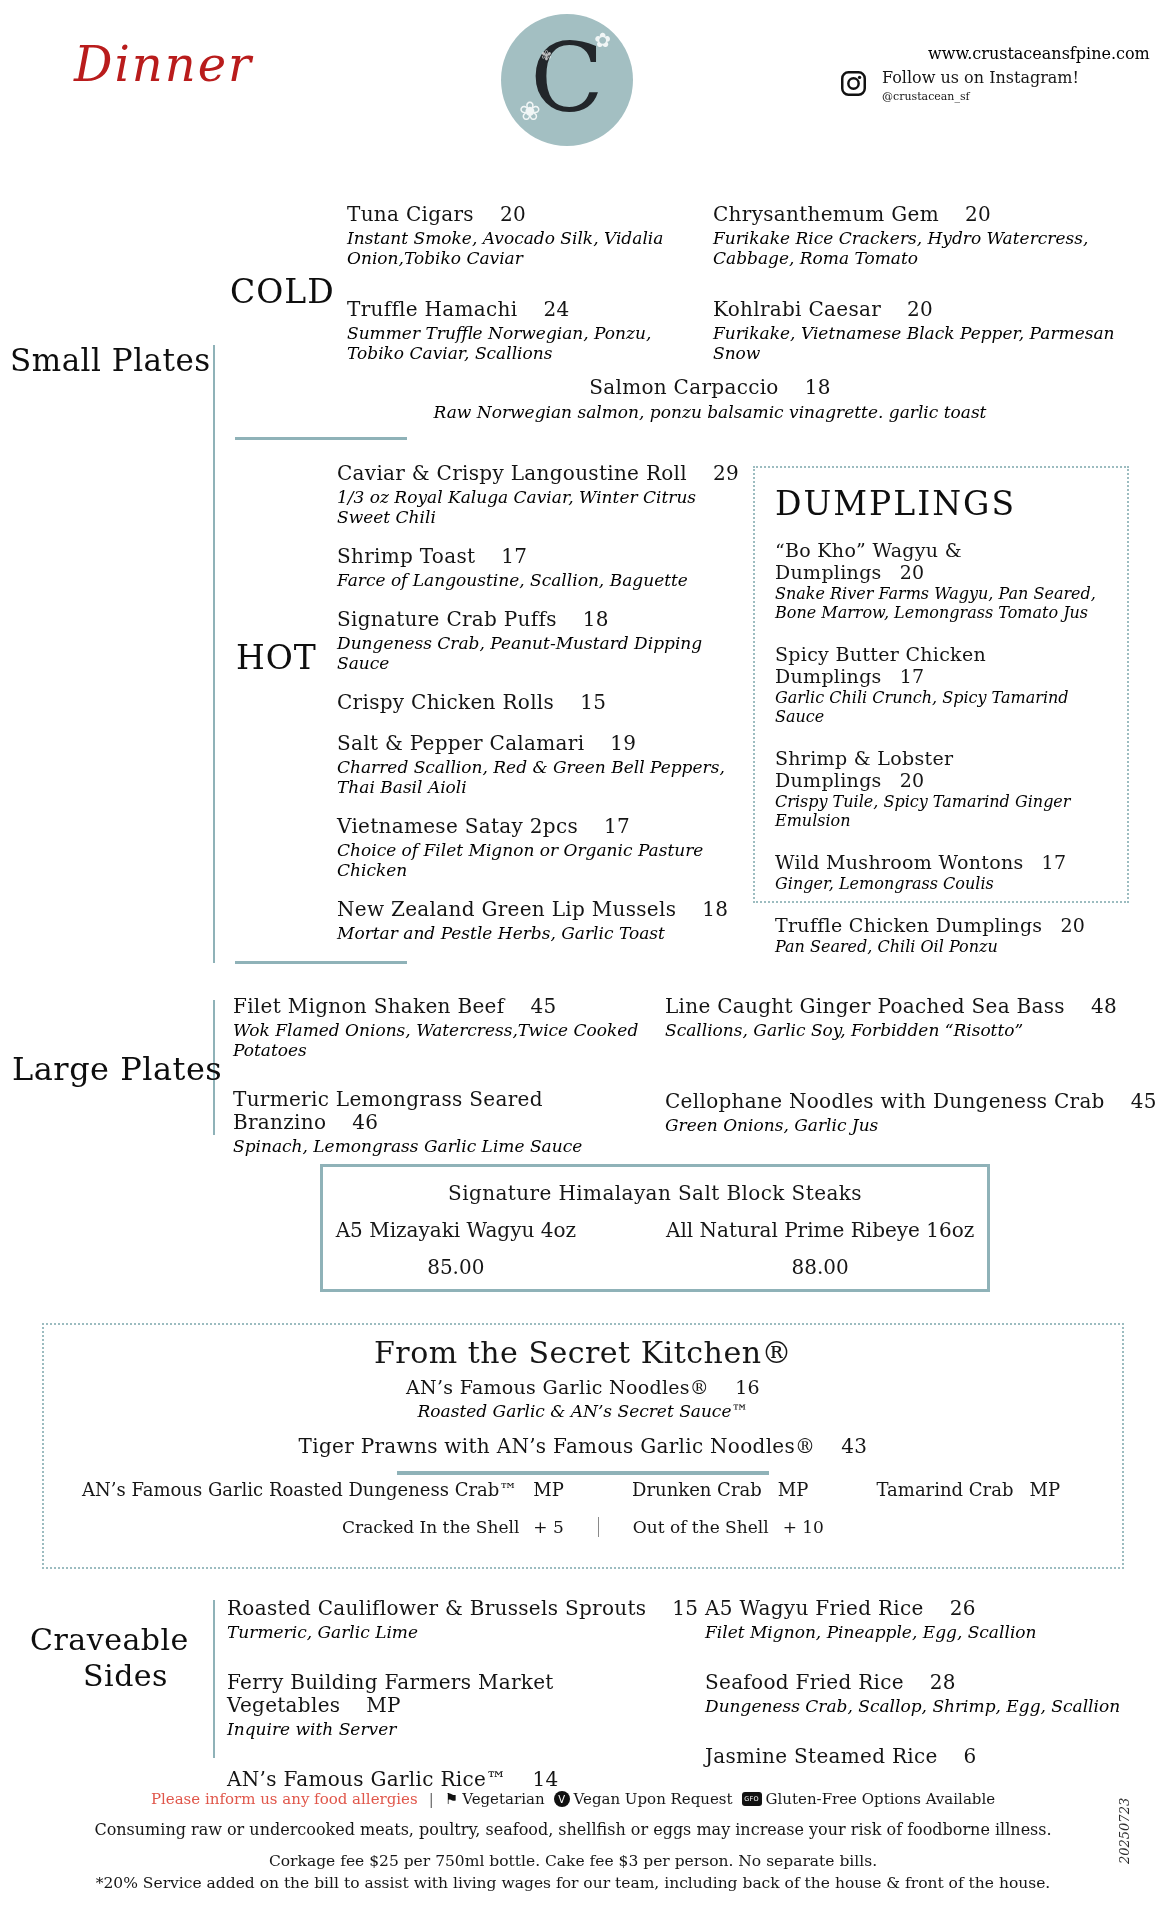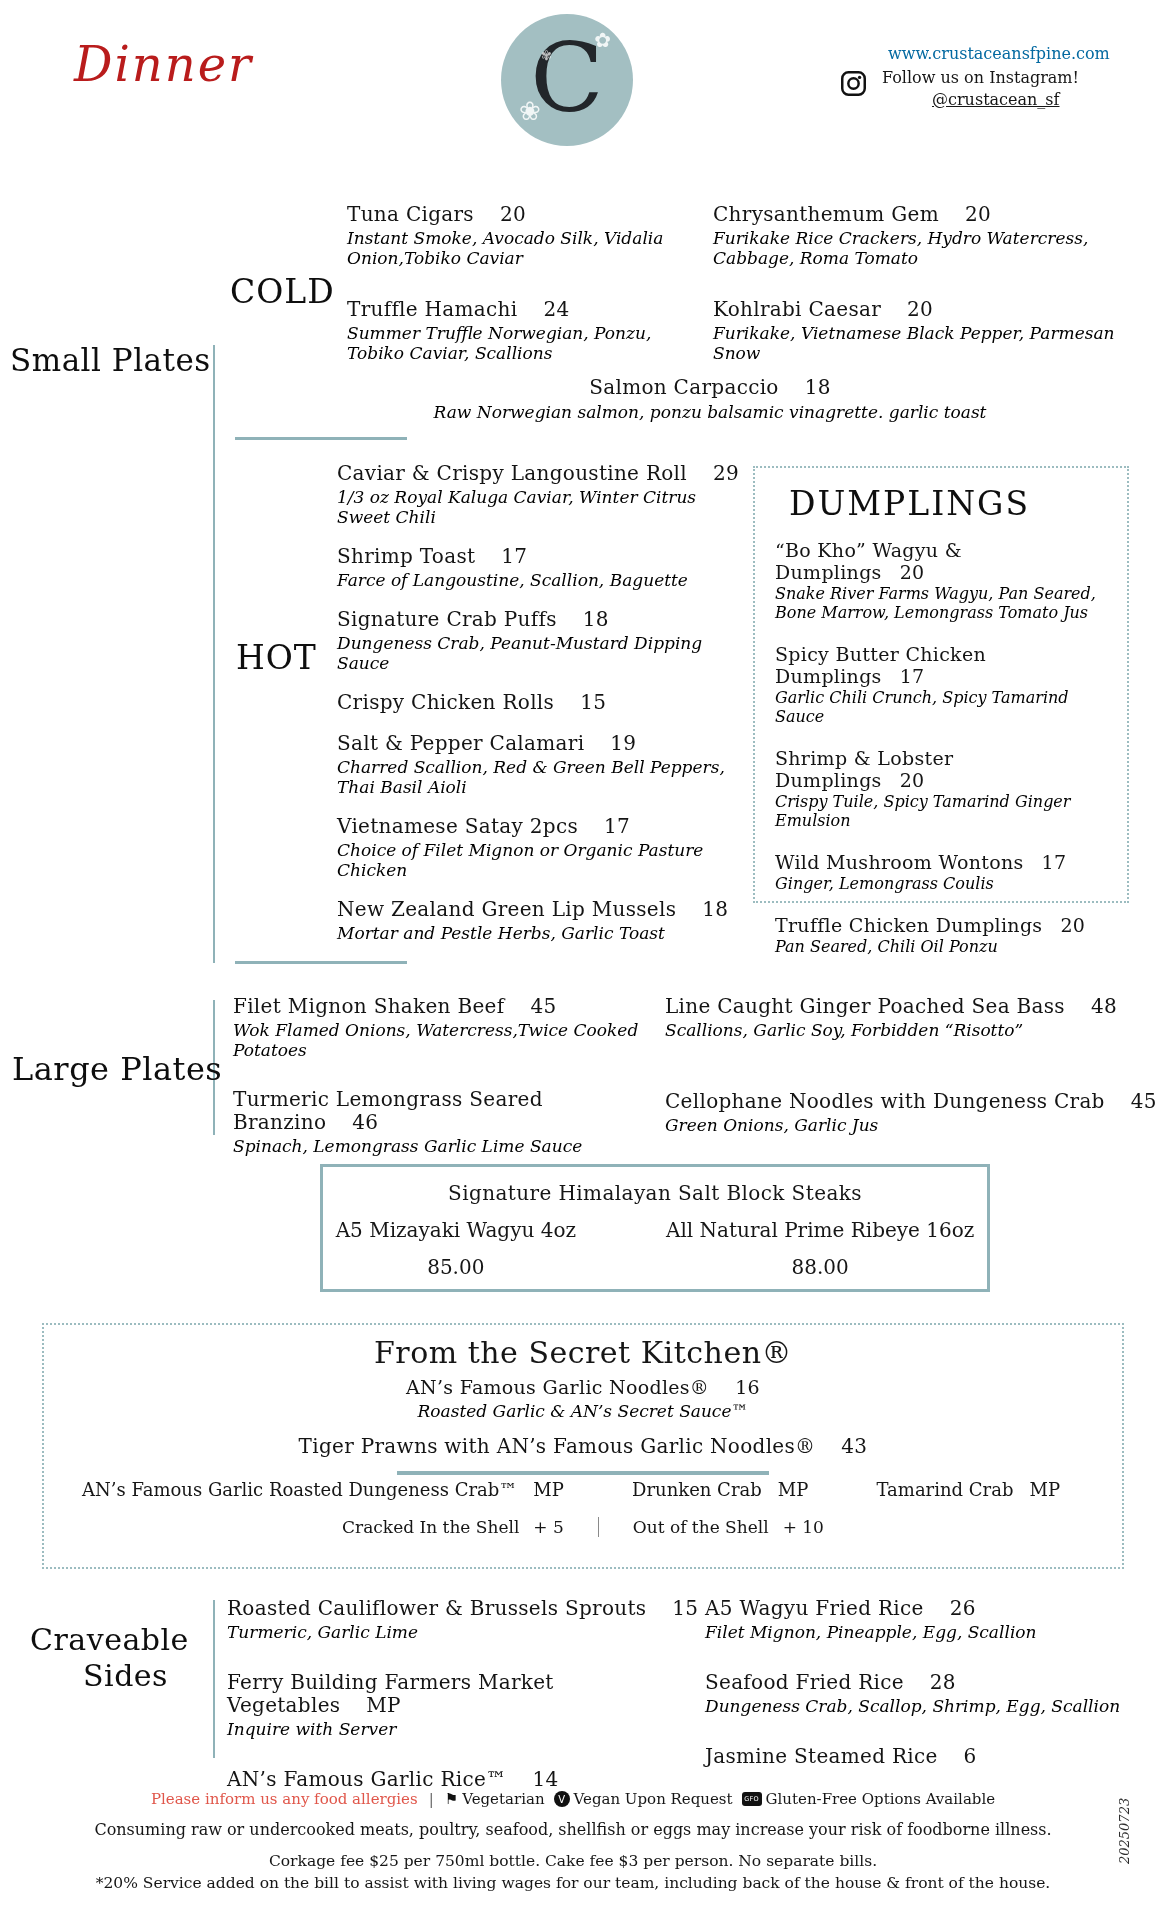--- a/index.html
+++ b/index.html
@@ -8,24 +8,24 @@
     font-family:"DejaVu Serif","Liberation Serif",serif; color:#161616; overflow:hidden;
   }
   
   .dinner-title { position:absolute; left:74px; top:36px; font-size:48px; font-style:italic; letter-spacing:2px; color:#b91c1c; }
   .logo { position:absolute; left:501px; top:14px; width:132px; height:132px; border-radius:50%; background:#a3bfc2; display:flex; align-items:center; justify-content:center; }
   .logo-c { font-size:96px; line-height:1; color:#22262a; margin-top:-4px; }
   .logo-flower { position:absolute; color:rgba(255,255,255,.85); font-size:20px; }
   .logo-flower.f1 { right:22px; top:14px; }
   .logo-flower.f2 { left:18px; bottom:20px; font-size:26px; }
   .logo-flower.f3 { left:40px; top:34px; font-size:13px; color:rgba(255,255,255,.7); }
-  .website { position:absolute; left:888px; top:44px; font-size:16px; color:#0369a1; }
+  .website { position:absolute; left:928px; top:44px; font-size:16px; color:#000000; }
   .ig-icon { position:absolute; left:840px; top:70px; }
   .ig-line1 { position:absolute; left:882px; top:68px; font-size:16px; }
-  .ig-handle { position:absolute; left:932px; top:90px; font-size:16px;text-decoration:underline; }
+  .ig-handle { position:absolute; left:882px; top:90px; font-size:11px; }
 
   
   .vline { position:absolute; width:2px; background:#8fb2b8; }
   .hline { position:absolute; height:3px; background:#8fb2b8; }
   .vline.sp { left:213px; top:345px; height:618px; }
   .vline.lp { left:213px; top:1000px; height:135px; }
   .vline.cs { left:213px; top:1600px; height:158px; }
   .hline.h1 { left:235px; top:437px; width:172px; }
   .hline.h2 { left:235px; top:961px; width:172px; }
 
@@ -53,21 +53,21 @@
   .lp-col1 { left:233px; top:995px; width:424px; }
   .lp-col2 { left:665px; top:995px; width:492px; }
   .lp-col1 .dish { margin-bottom:28px; }
   .lp-col2 .dish { margin-bottom:50px; }
   .cs-col1 { left:227px; top:1597px; width:472px; }
   .cs-col2 { left:705px; top:1597px; width:452px; }
   .cs-col1 .dish, .cs-col2 .dish { margin-bottom:29px; }
 
   
   .dumplings-box { position:absolute; left:753px; top:466px; width:376px; height:437px; border:2px dotted #9cbcc0; box-sizing:border-box; padding:14px 18px 0 20px; }
-  .dumplings-title { font-size:33px; letter-spacing:2px; color:#0e0e0e; margin:2px 0 16px 14px; }
+  .dumplings-title { font-size:33px; letter-spacing:2px; color:#0e0e0e; margin:2px 0 16px 0; }
   .dumplings-box .dish { margin-bottom:21px; }
   .dumplings-box .dish-title { font-size:19px; line-height:22px; }
   .dumplings-box .dish-desc { font-size:16px; line-height:19px; margin-top:1px; }
   .dumplings-box .dish-price { margin-left:18px; }
 
   
   .steaks-box { position:absolute; left:320px; top:1164px; width:670px; height:128px; border:3px solid #8fb2b8; box-sizing:border-box; text-align:center; padding-top:14px; }
   .steaks-title { font-size:20px; letter-spacing:.4px; }
   .steaks-row { display:flex; justify-content:center; gap:90px; margin-top:13px; }
   .steak-option { text-align:center; }

